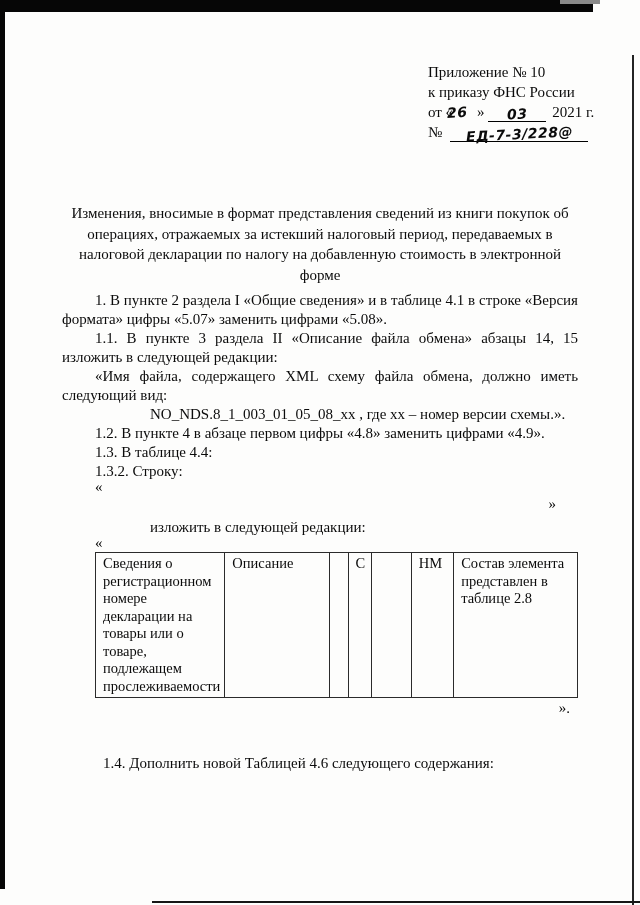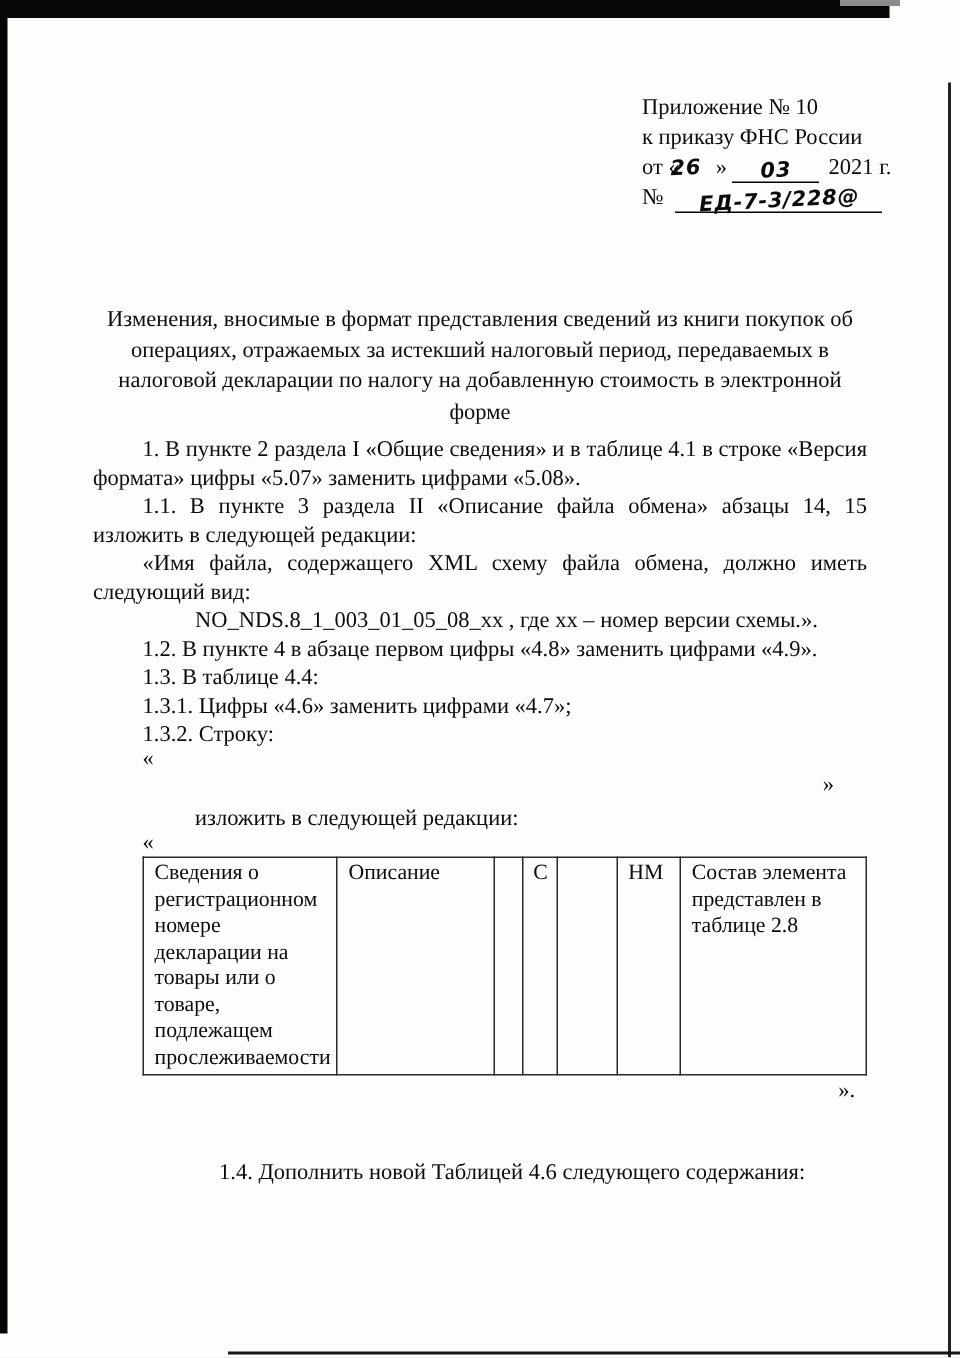--- a/index.html
+++ b/index.html
@@ -34,27 +34,27 @@
   .fill-num   { width: 138px; margin-left: 8px; white-space: nowrap; }
 
   
   .title-wrap { position: absolute; top: 203px; left: 68px; width: 504px; }
   .doc-title { margin: 0; text-align: center; font-weight: normal; font-size: 15px; line-height: 20.5px; }
 
   
   .body-col { position: absolute; top: 291px; left: 62px; width: 516px; }
   .para { margin: 0; font-size: 15px; line-height: 19px; text-align: justify; text-indent: 33px; }
   .line  { margin: 0; font-size: 15px; line-height: 19px; }
-  .ind68 { margin-left: 68px; }
+  .ind68 { margin-left: 88px; }
   .quote-mark { margin: 0; font-size: 15px; line-height: 13px; padding-left: 33px; }
   .tclose { width: 536px; text-align: right; font-size: 15px; line-height: 17px; margin: 2px 0 0 0; }
   .tclose1 { padding-right: 42px; }
   .tclose2 { padding-right: 28px; }
   .edit-line { margin-top: 5px; }
-  .p14 { margin-top: 37px; margin-left: 84px; text-align: left; text-indent: 0; }
+  .p14 { margin-top: 37px; margin-left: 41px; text-align: left; text-indent: 0; }
 
   
   .doc-table { border-collapse: collapse; table-layout: fixed; margin-left: 33px; margin-top: 2px; }
   .doc-table td {
     border: 1.6px solid #2b2b2b;
     vertical-align: top;
     padding: 2px 4px 2px 7px;
     font-size: 14.5px; line-height: 17.5px;
     overflow: hidden;
   }
@@ -101,21 +101,20 @@
     <p class="doc-title">Изменения, вносимые в формат представления сведений из книги покупок об операциях, отражаемых за истекший налоговый период, передаваемых в налоговой декларации по налогу на добавленную стоимость в электронной форме</p>
   </div>
 
   <div class="body-col">
     <p class="para">1. В пункте 2 раздела I «Общие сведения» и в таблице 4.1 в строке «Версия формата» цифры «5.07» заменить цифрами «5.08».</p>
     <p class="para">1.1. В пункте 3 раздела II «Описание файла обмена» абзацы 14, 15 изложить в следующей редакции:</p>
     <p class="para">«Имя файла, содержащего XML схему файла обмена, должно иметь следующий вид:</p>
     <p class="line ind68">NO_NDS.8_1_003_01_05_08_xx , где xx – номер версии схемы.».</p>
     <p class="para">1.2. В пункте 4 в абзаце первом цифры «4.8» заменить цифрами «4.9».</p>
     <p class="para">1.3. В таблице 4.4:</p>
-    <p class="para">1.3.1. Цифры «4.6» заменить цифрами «4.7»;</p>
     <p class="para">1.3.2. Строку:</p>
 
     <p class="quote-mark">«</p>
 
     <p class="tclose tclose1">»</p>
 
     <p class="line ind68 edit-line">изложить в следующей редакции:</p>
 
     <p class="quote-mark">«</p>
 

